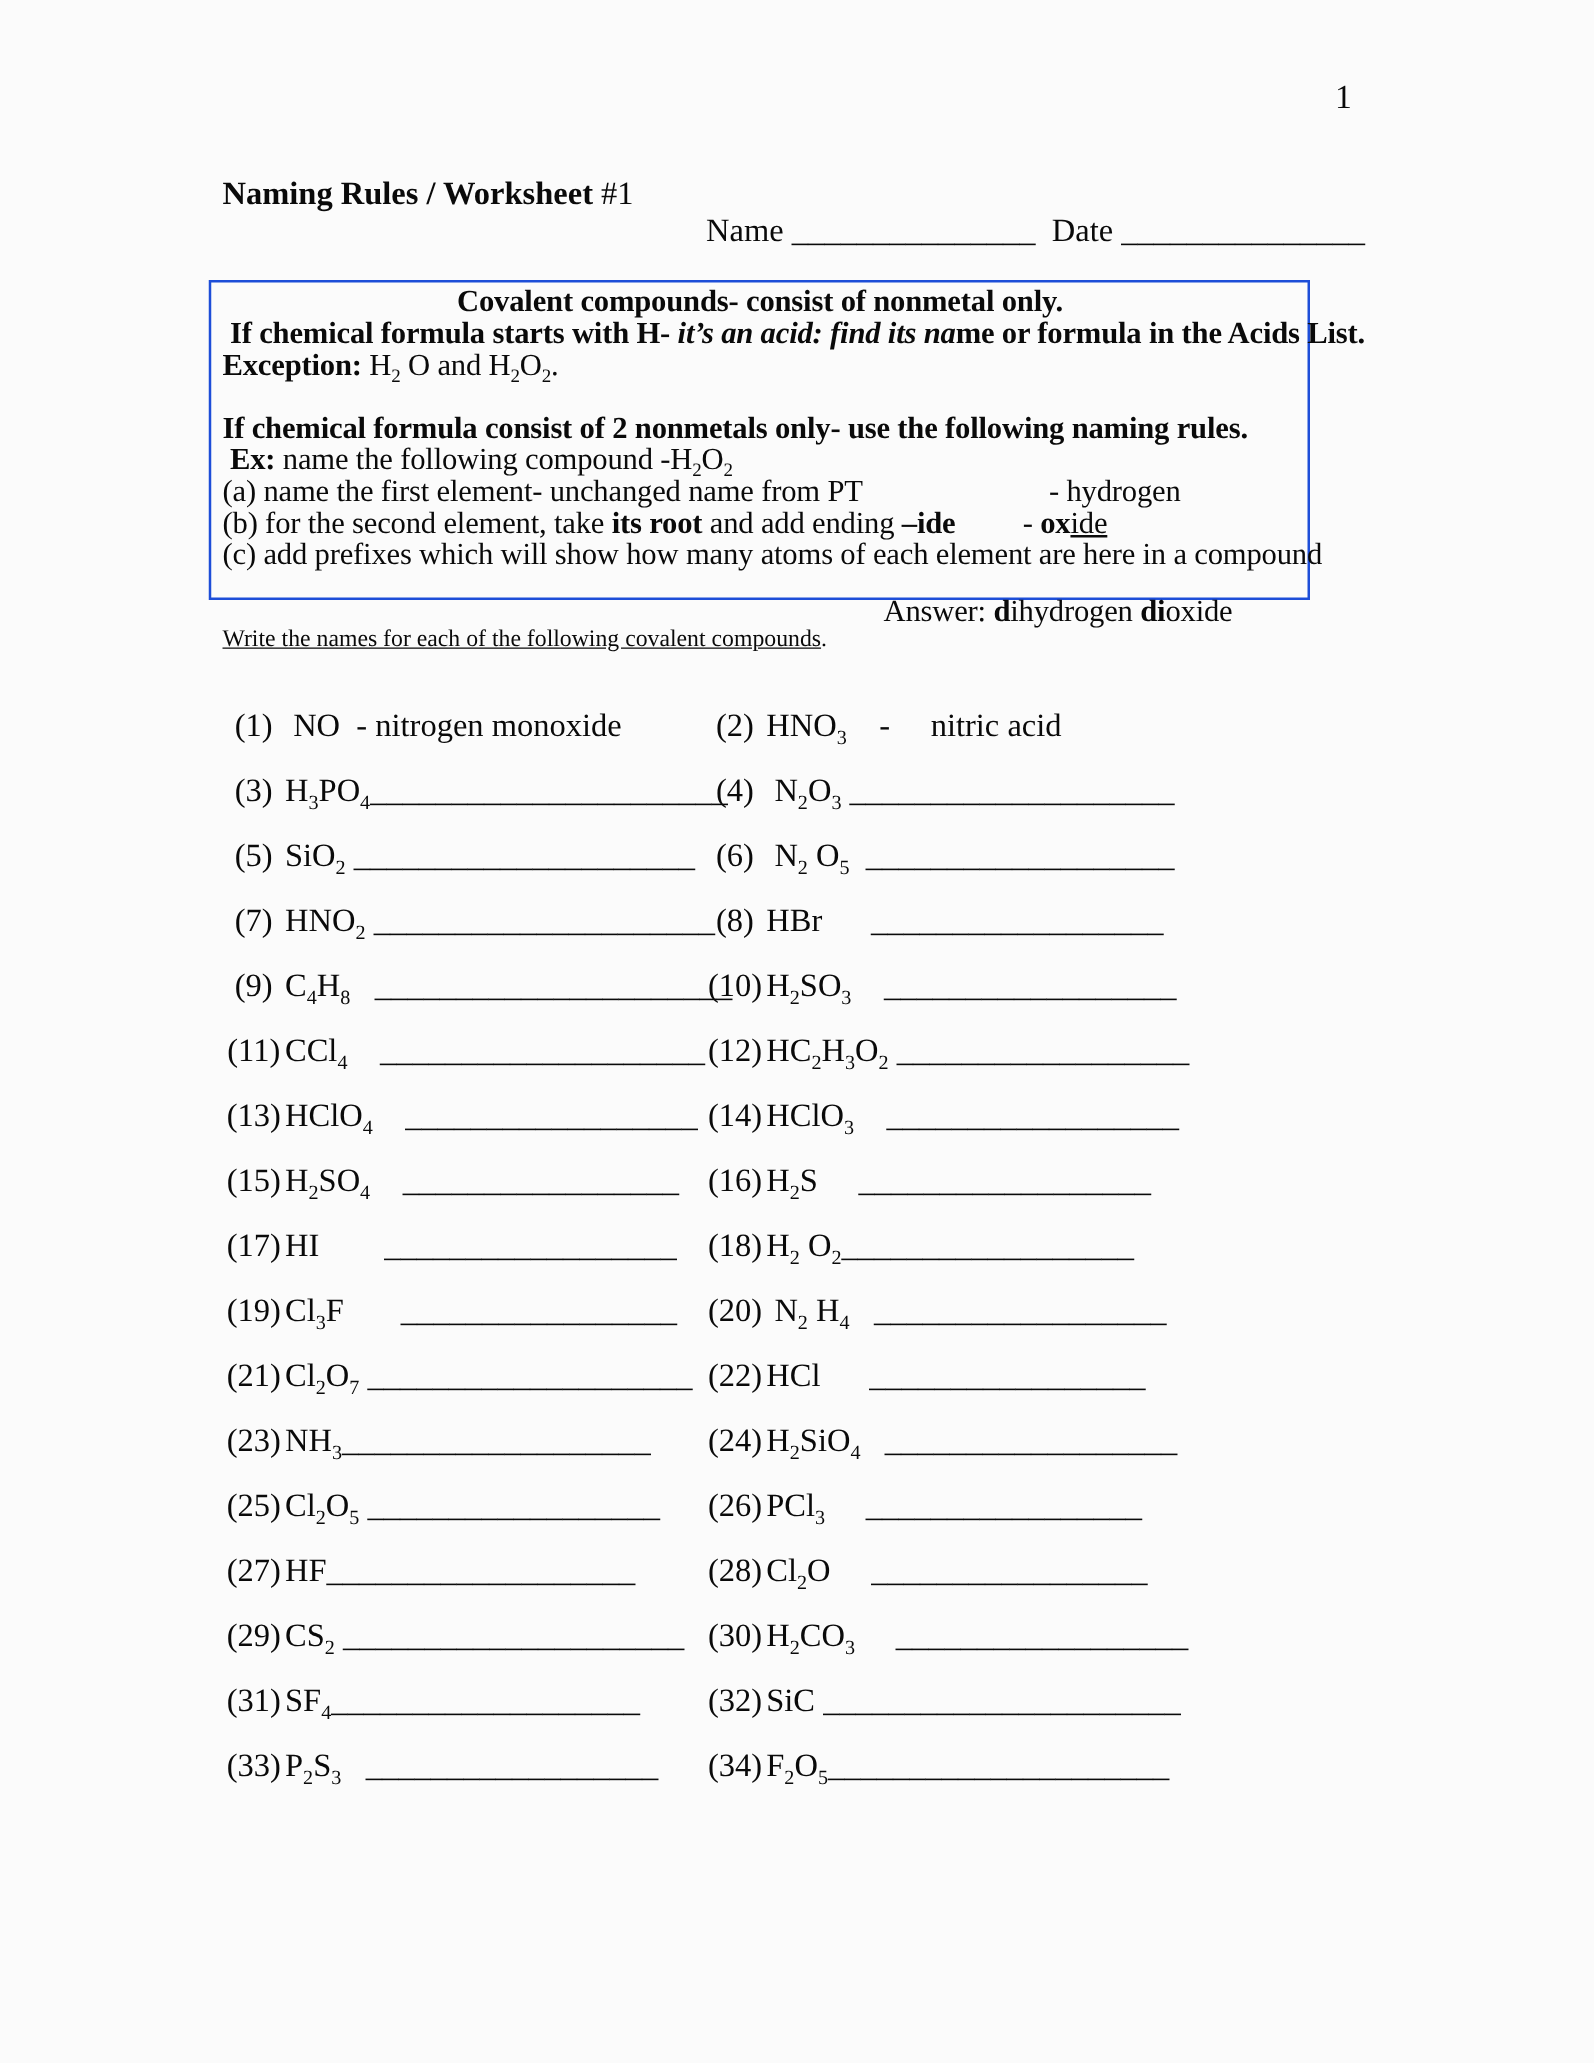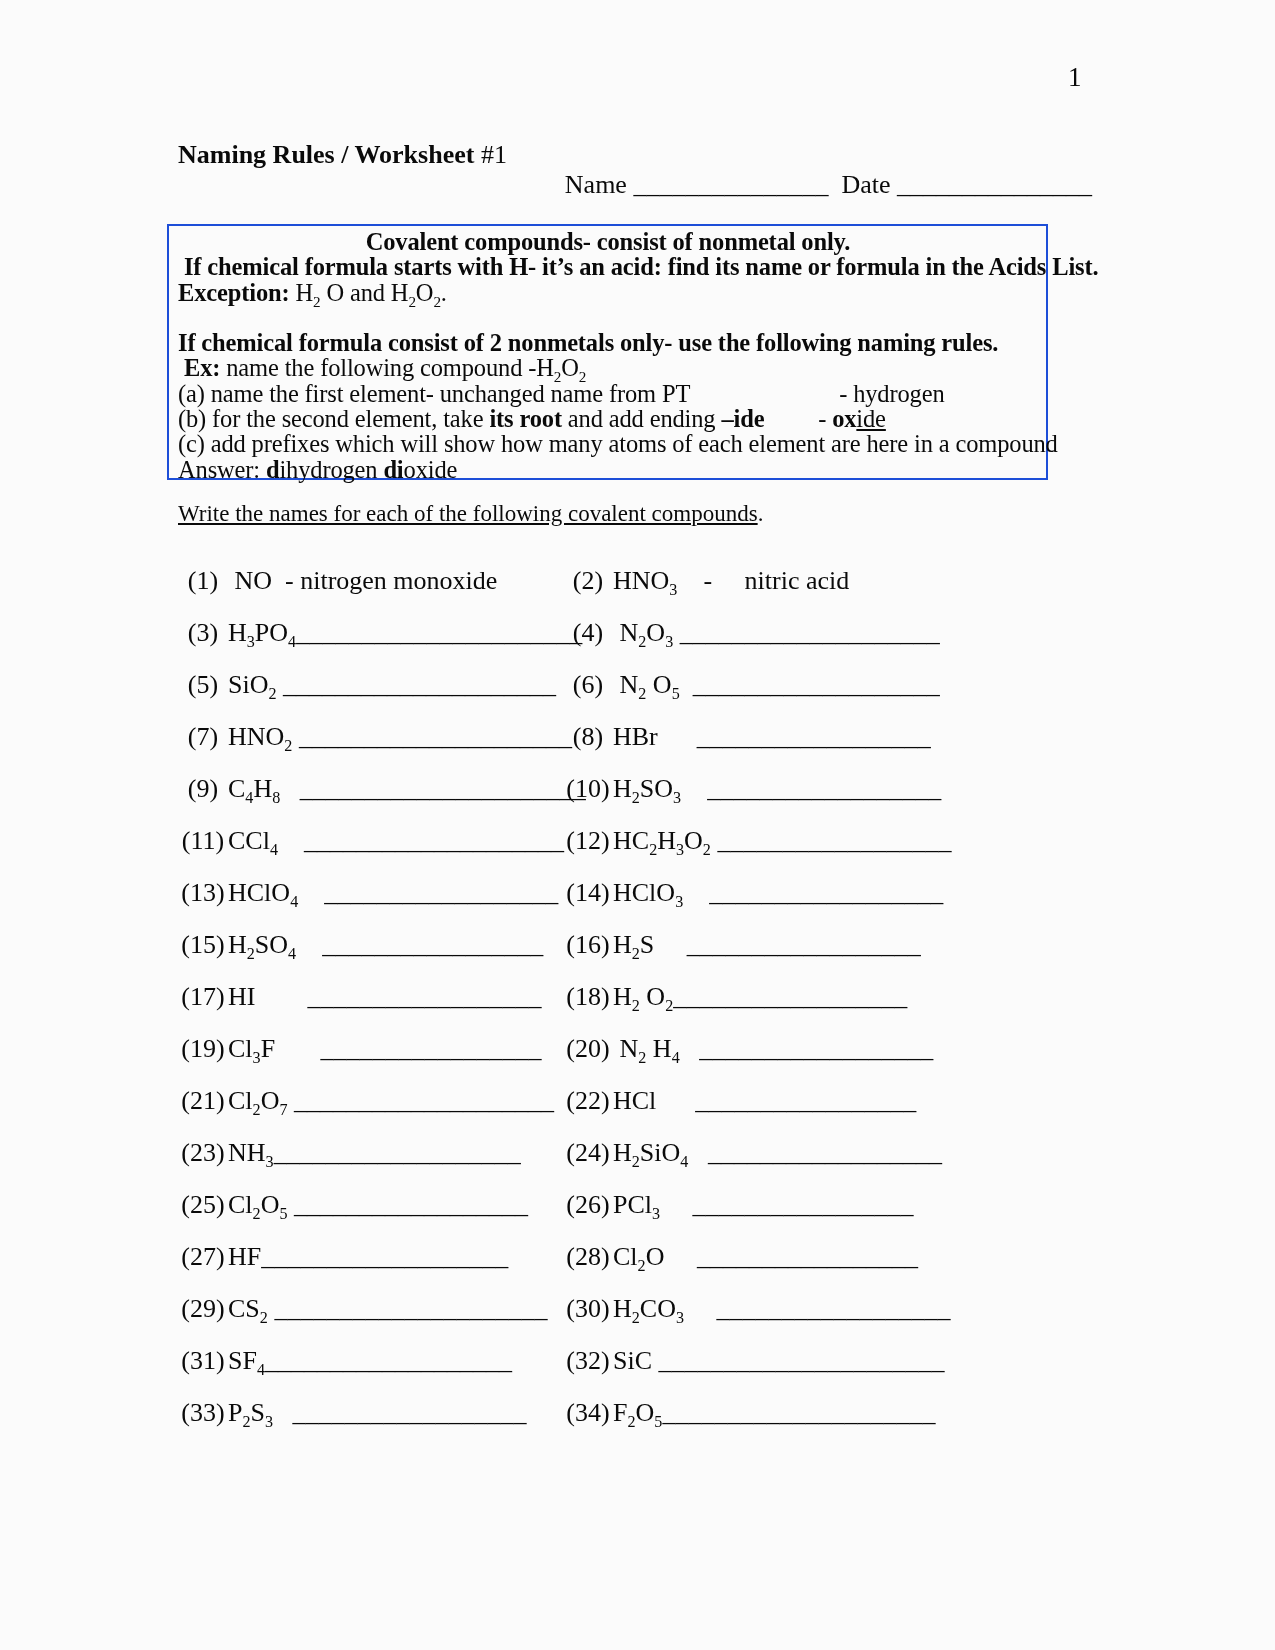--- a/index.html
+++ b/index.html
@@ -5,21 +5,21 @@
   html,body{margin:0;padding:0;background:#f6f6f6;}
   .page{
     position:relative;
     width:1275px;height:1650px;
     background:#fbfbfb;
     color:#0a0a0a;
     font-family:"Liberation Serif","DejaVu Serif",serif;
     overflow:hidden;
   }
   .b{font-weight:bold;}
-  .i{}
+  .i{font-style:italic;}
   .u{text-decoration:underline;}
   sub{font-size:0.62em;line-height:0;}
   .page-number{
     position:absolute;top:62px;left:1068px;
     font-size:27px;
   }
   .header-row{
     position:absolute;top:140px;left:178px;right:183px;
     display:flex;align-items:baseline;
     font-size:26px;white-space:pre;justify-content:space-between;
@@ -31,24 +31,24 @@
     position:absolute;top:224px;left:167px;
     width:881px;height:256px;
     box-sizing:border-box;
     border:2px solid #1d4ed8;
     padding:3px 8px 4px 9px;
     font-size:24.5px;line-height:25.3px;
     letter-spacing:-0.15px;
   }
   .rule-line{white-space:pre;}
   .align-center{text-align:center;}
-  .align-right{text-align:left;padding-right:52px;}
+  .align-right{text-align:right;padding-right:52px;margin-top:20px;}
   .instructions{
     position:absolute;top:501px;left:178px;
-    font-size:23px;white-space:pre;
+    font-size:19px;white-space:pre;
   }
   .items{position:absolute;top:566px;left:0;right:0;}
   .item-row{position:relative;height:52px;text-align:center;}
   .item{position:absolute;top:0;white-space:pre;font-size:26px;}
   .item.left{left:178px;}
   .item.right{left:563px;}
   .num{display:inline-block;min-width:50px;}
   .formula,.answer,.blank{white-space:pre;}
 </style>
 </head>

